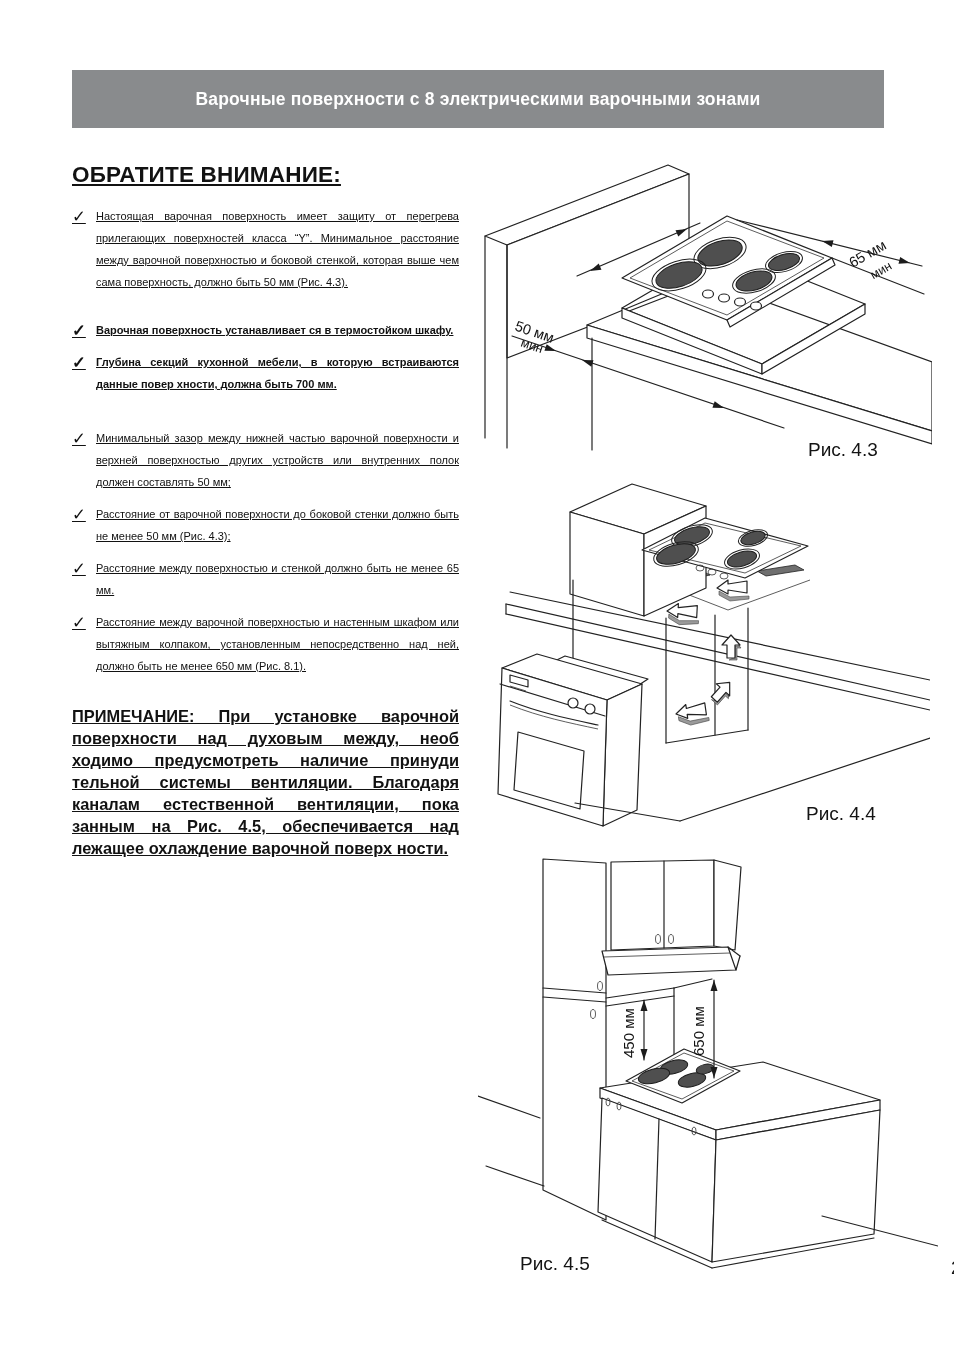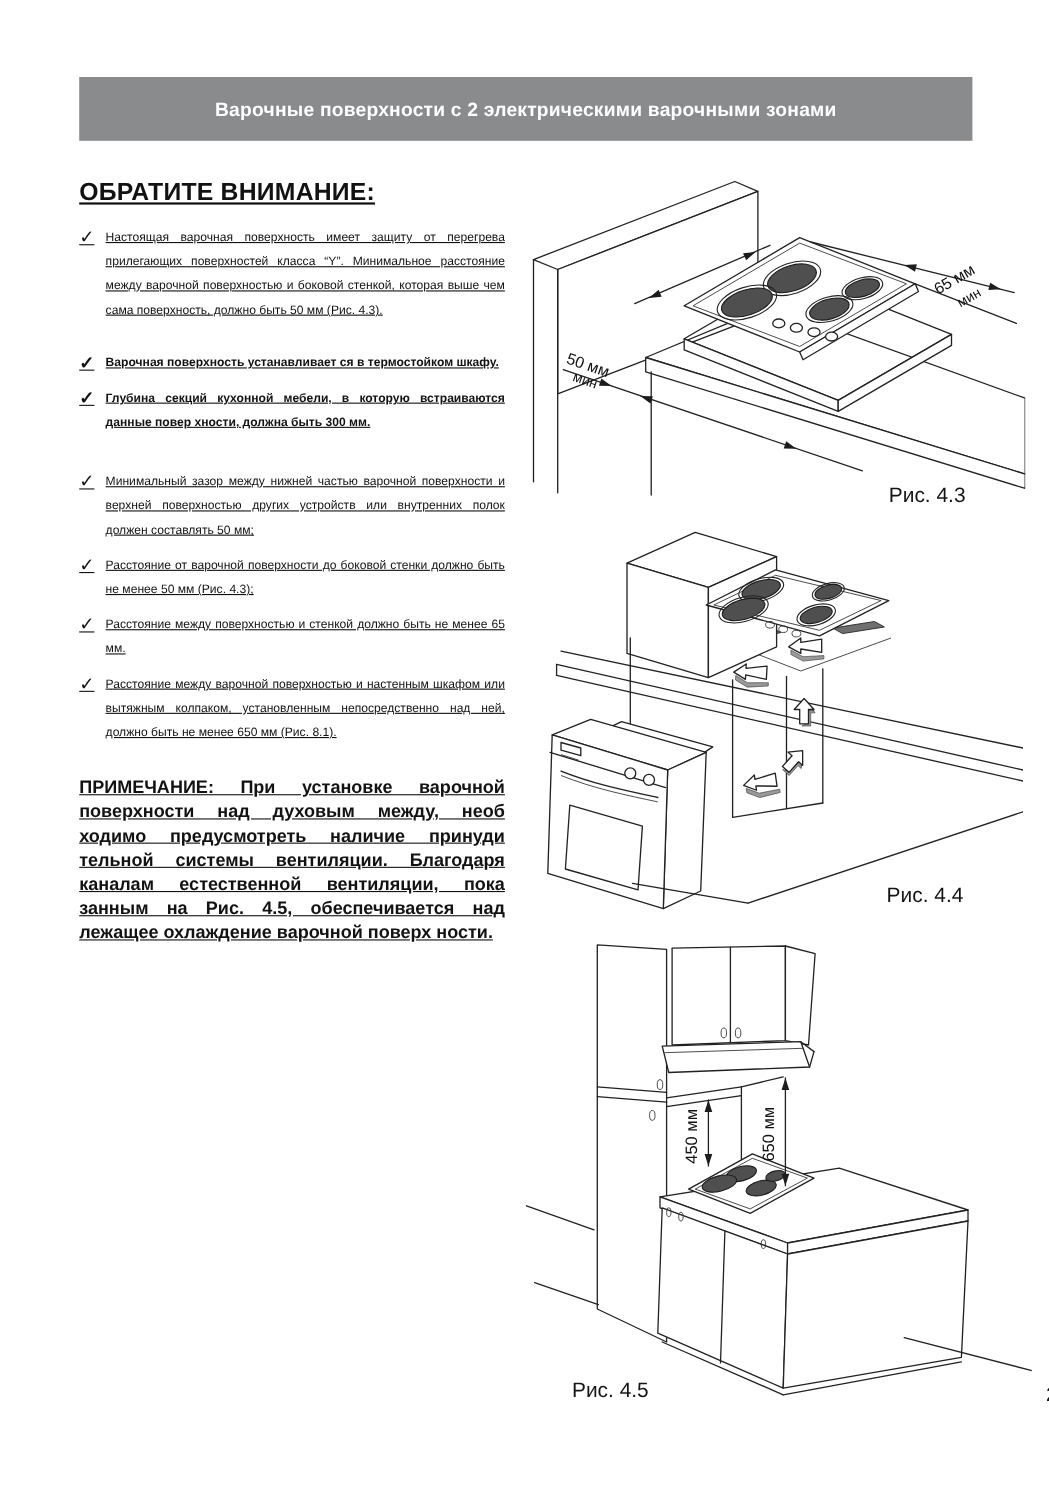--- a/index.html
+++ b/index.html
@@ -36,37 +36,37 @@
   .dim-sm{font-size:12.5px;fill:#111;}
   .dimv{font-size:15px;fill:#111;}
   .cap{font-size:19px;fill:#141414;}
 </style>
 </head>
 <body>
 
 <div class="page">
 
   <div class="header-bar">
-    <span class="ttl">Варочные поверхности с 2 электрическими варочными зонами</span>
+    <span class="ttl">Варочные поверхности с 8 электрическими варочными зонами</span>
   </div>
 
   <div class="left-col">
     <h1 class="attn-heading">ОБРАТИТЕ ВНИМАНИЕ:</h1>
 
     <div class="check-item mb26">
       <span class="mark">✓</span>
       <span class="txt">Настоящая варочная поверхность имеет защиту от перегрева прилегающих поверхностей класса “Y”. Минимальное расстояние между варочной поверхностью и боковой стенкой, которая выше чем сама поверхность, должно быть 50 мм (Рис. 4.3).</span>
     </div>
     <div class="check-item bold">
       <span class="mark">✓</span>
       <span class="txt">Варочная поверхность устанавливает ся в термостойком шкафу.</span>
     </div>
     <div class="check-item bold mb32">
       <span class="mark">✓</span>
-      <span class="txt">Глубина секций кухонной мебели, в которую встраиваются данные повер хности, должна быть 300 мм.</span>
+      <span class="txt">Глубина секций кухонной мебели, в которую встраиваются данные повер хности, должна быть 700 мм.</span>
     </div>
 
 
     <div class="check-item">
       <span class="mark">✓</span>
       <span class="txt">Минимальный зазор между нижней частью варочной поверхности и верхней поверхностью других устройств или внутренних полок должен составлять 50 мм;</span>
     </div>
     <div class="check-item">
       <span class="mark">✓</span>
       <span class="txt">Расстояние от варочной поверхности до боковой стенки должно быть не менее 50 мм (Рис. 4.3);</span>

